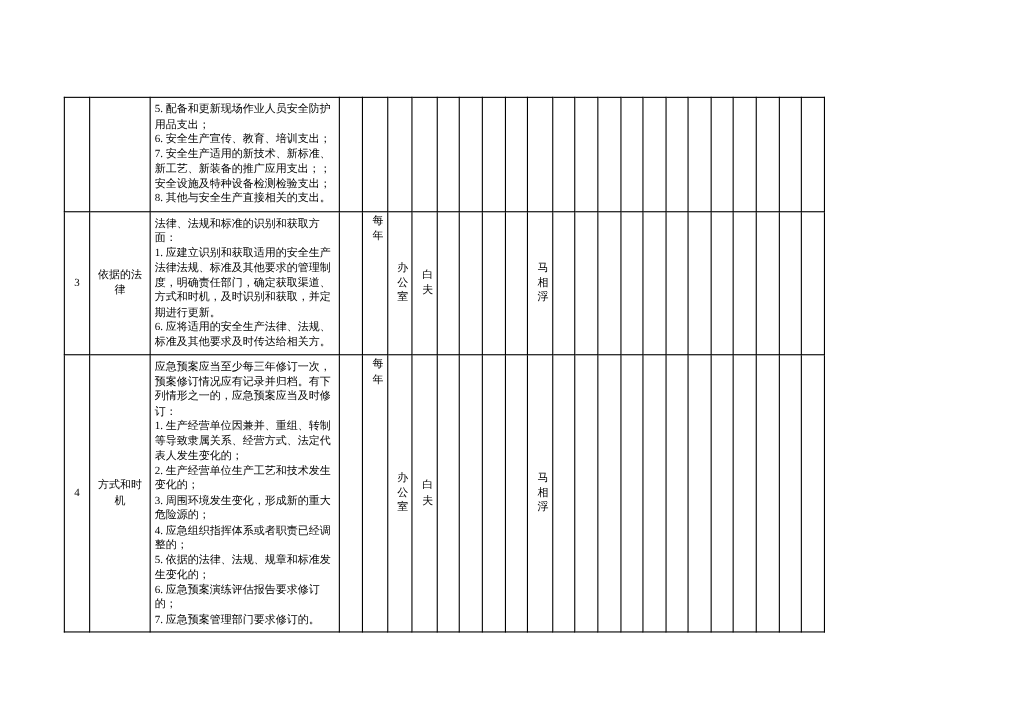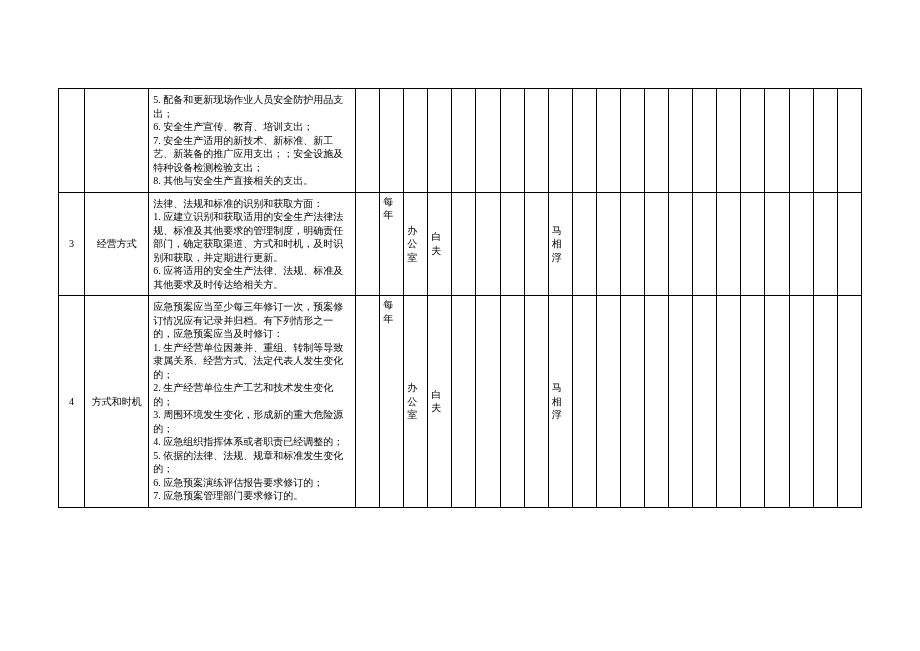--- a/index.html
+++ b/index.html
@@ -18,39 +18,39 @@
       width: 920px;
       height: 651px;
       position: relative;
       background: #ffffff;
     }
     table {
       border-collapse: collapse;
       position: absolute;
       left: 58px;
       top: 88px;
-      width: 804px;
+      width: 692px;
     }
     td {
       border: 1px solid #000000;
       vertical-align: middle;
       text-align: center;
       padding: 2px 3px;
       font-size: 10px;
       line-height: 1.35;
     }
     td.desc {
       text-align: left;
       vertical-align: top;
       padding: 4px 4px;
       font-size: 10px;
     }
     td.vert {
       writing-mode: horizontal-tb;
-      text-align: left;
+      text-align: right;
     }
     .col-a { width: 26px; }
     .col-b { width: 64px; }
     .col-c { width: 206px; }
     .col-narrow { width: 24px; }
   </style>
 </head>
 <body>
 
 <div class="page">
@@ -82,21 +82,21 @@
         <td class="col-narrow"></td>
         <td class="col-narrow"></td>
         <td class="col-narrow"></td>
         <td class="col-narrow"></td>
         <td class="col-narrow"></td>
         <td class="col-narrow"></td>
       </tr>
 
       <tr>
         <td class="col-a">3</td>
-        <td class="col-b">经营方式</td>
+        <td class="col-b">依据的法律</td>
         <td class="col-c desc" style="white-space: pre-line;">法律、法规和标准的识别和获取方面：
 1. 应建立识别和获取适用的安全生产法律法规、标准及其他要求的管理制度，明确责任部门，确定获取渠道、方式和时机，及时识别和获取，并定期进行更新。
 6. 应将适用的安全生产法律、法规、标准及其他要求及时传达给相关方。</td>
         <td class="col-narrow"></td>
         <td class="col-narrow vert" style="vertical-align: top;">每年</td>
         <td class="col-narrow vert">办公室</td>
         <td class="col-narrow vert">白夫</td>
         <td class="col-narrow"></td>
         <td class="col-narrow"></td>
         <td class="col-narrow"></td>

